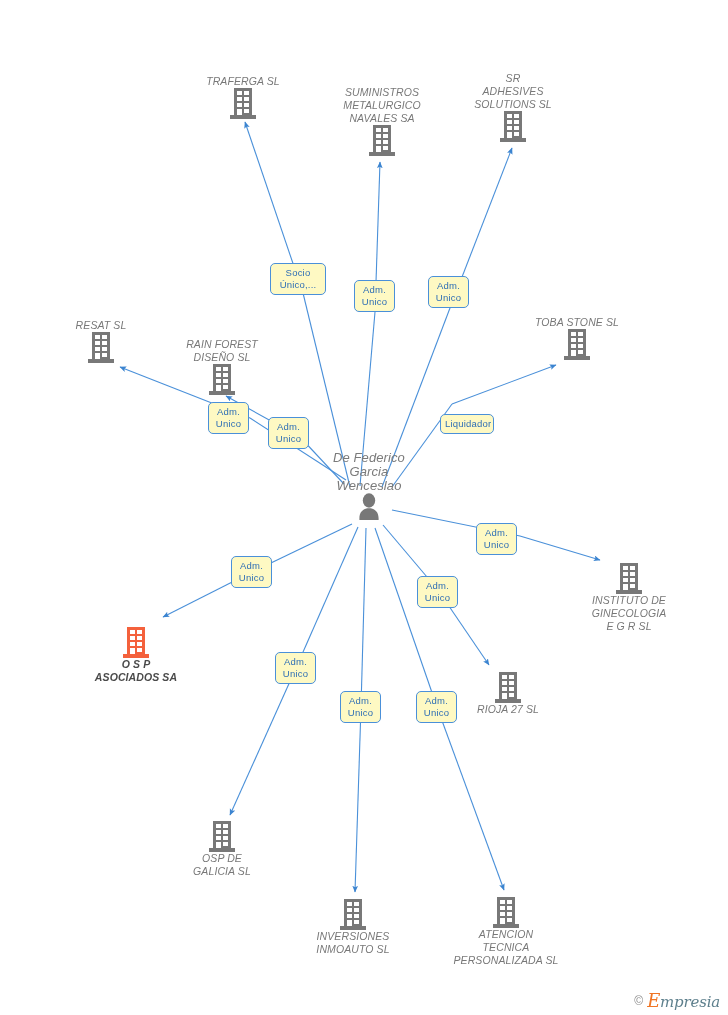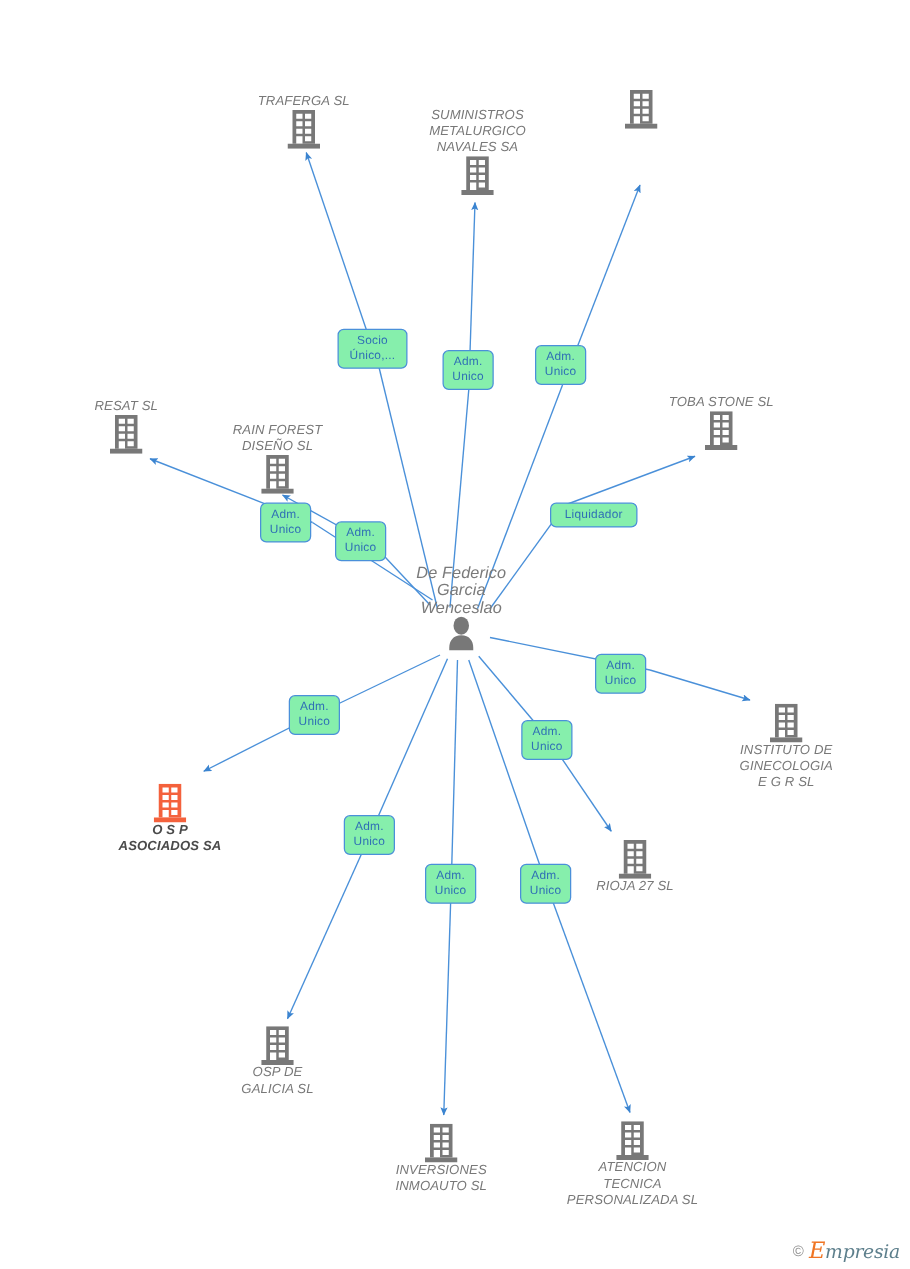--- a/index.html
+++ b/index.html
@@ -52,21 +52,21 @@
     line-height: 14px;
     color: #7a7a7a;
   }
 
   
   .rel-chip {
     position: absolute;
     box-sizing: border-box;
     border: 1px solid #4a90d9;
     border-radius: 5px;
-    background: #86efac;
+    background: #fef9c3;
     color: #2f6fb5;
     font-size: 9.5px;
     line-height: 12px;
     text-align: center;
     padding: 3px 4px 3px 4px;
     white-space: pre-line;
     letter-spacing: .2px;
   }
 
   
@@ -158,20 +158,23 @@
           <rect x="7" y="9" width="5" height="4" fill="#ffffff"></rect>
           <rect x="14" y="9" width="5" height="4" fill="#ffffff"></rect>
           <rect x="7" y="15" width="5" height="4" fill="#ffffff"></rect>
           <rect x="14" y="15" width="5" height="4" fill="#ffffff"></rect>
           <rect x="7.0" y="21" width="5" height="6" fill="#ffffff"></rect>
           <rect x="14.0" y="21" width="5" height="4" fill="#ffffff"></rect>
           <rect x="0" y="27" width="26" height="4" fill="#787878"></rect>
         </svg></span>
     </div>
     <div class="node" style="left: 513px; top: 72px;">
+      <div class="node-label">SR
+ADHESIVES
+SOLUTIONS SL</div>
       <span class="icon-wrap"><svg width="26" height="31" viewBox="0 0 26 31">
           <rect x="4" y="0" width="18" height="27" fill="#787878"></rect>
           <rect x="7" y="3" width="5" height="4" fill="#ffffff"></rect>
           <rect x="14" y="3" width="5" height="4" fill="#ffffff"></rect>
           <rect x="7" y="9" width="5" height="4" fill="#ffffff"></rect>
           <rect x="14" y="9" width="5" height="4" fill="#ffffff"></rect>
           <rect x="7" y="15" width="5" height="4" fill="#ffffff"></rect>
           <rect x="14" y="15" width="5" height="4" fill="#ffffff"></rect>
           <rect x="7.0" y="21" width="5" height="6" fill="#ffffff"></rect>
           <rect x="14.0" y="21" width="5" height="4" fill="#ffffff"></rect>
@@ -336,21 +339,21 @@
     <div class="rel-chip" style="left: 270px; top: 263px; width: 56px; min-height: 30px;">Socio
 Único,...</div>
     <div class="rel-chip" style="left: 354px; top: 280px; width: 41px; min-height: 32px;">Adm.
 Unico</div>
     <div class="rel-chip" style="left: 428px; top: 276px; width: 41px; min-height: 32px;">Adm.
 Unico</div>
     <div class="rel-chip" style="left: 208px; top: 402px; width: 41px; min-height: 32px;">Adm.
 Unico</div>
     <div class="rel-chip" style="left: 268px; top: 417px; width: 41px; min-height: 32px;">Adm.
 Unico</div>
-    <div class="rel-chip" style="left: 440px; top: 402px; width: 70px; min-height: 18px;">Liquidador</div>
+    <div class="rel-chip" style="left: 440px; top: 414px; width: 54px; min-height: 18px;">Liquidador</div>
     <div class="rel-chip" style="left: 476px; top: 523px; width: 41px; min-height: 32px;">Adm.
 Unico</div>
     <div class="rel-chip" style="left: 417px; top: 576px; width: 41px; min-height: 32px;">Adm.
 Unico</div>
     <div class="rel-chip" style="left: 231px; top: 556px; width: 41px; min-height: 32px;">Adm.
 Unico</div>
     <div class="rel-chip" style="left: 275px; top: 652px; width: 41px; min-height: 32px;">Adm.
 Unico</div>
     <div class="rel-chip" style="left: 340px; top: 691px; width: 41px; min-height: 32px;">Adm.
 Unico</div>

